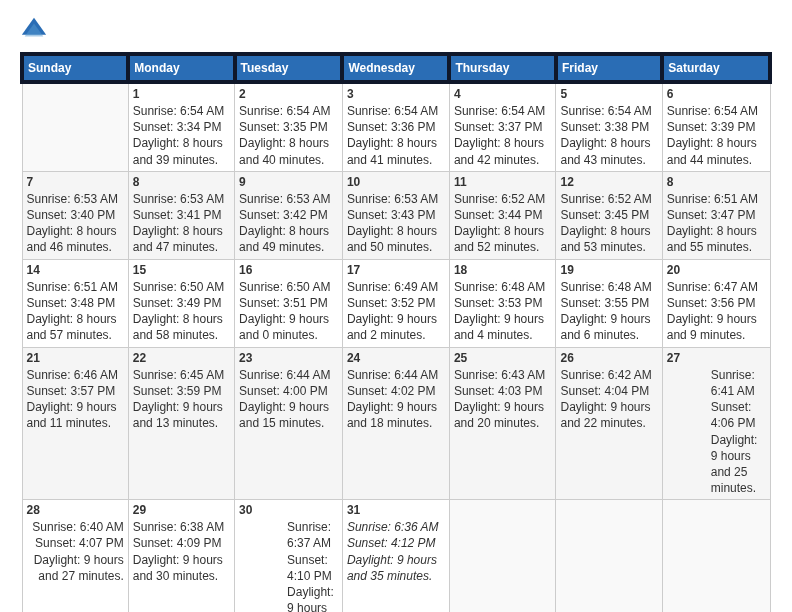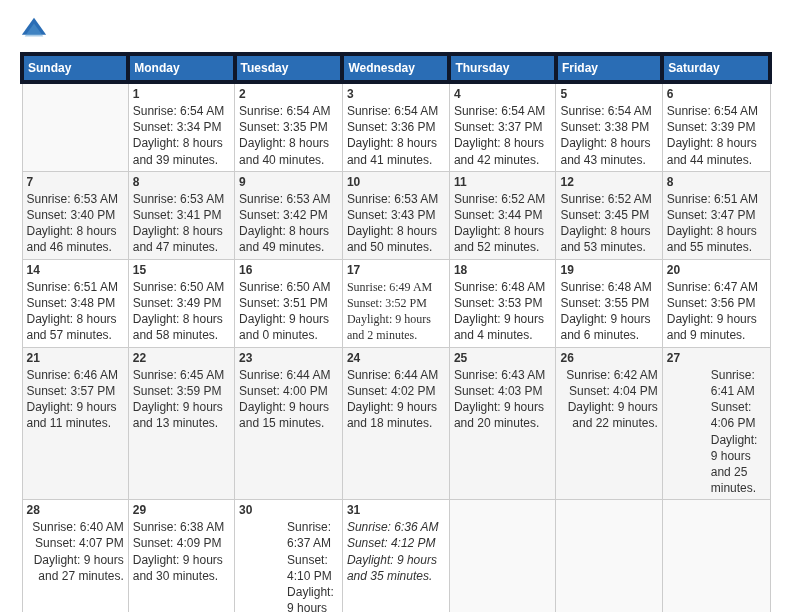--- a/index.html
+++ b/index.html
@@ -252,21 +252,21 @@
           </td>
           <td>
             <span class="day-num">16</span>
             <div class="day-info" style="white-space: pre-line;">Sunrise: 6:50 AM
 Sunset: 3:51 PM
 Daylight: 9 hours
 and 0 minutes.</div>
           </td>
           <td>
             <span class="day-num">17</span>
-            <div class="day-info" style="white-space: pre-line; font-family: Liberation Serif, serif;">Sunrise: 6:49 AM
+            <div class="day-info" style="white-space: pre-line;">Sunrise: 6:49 AM
 Sunset: 3:52 PM
 Daylight: 9 hours
 and 2 minutes.</div>
           </td>
           <td>
             <span class="day-num">18</span>
             <div class="day-info" style="white-space: pre-line;">Sunrise: 6:48 AM
 Sunset: 3:53 PM
 Daylight: 9 hours
 and 4 minutes.</div>
@@ -317,21 +317,21 @@
           </td>
           <td>
             <span class="day-num">25</span>
             <div class="day-info" style="white-space: pre-line;">Sunrise: 6:43 AM
 Sunset: 4:03 PM
 Daylight: 9 hours
 and 20 minutes.</div>
           </td>
           <td>
             <span class="day-num">26</span>
-            <div class="day-info" style="white-space: pre-line; text-align: right;">Sunrise: 6:42 AM
+            <div class="day-info" style="white-space: pre-line;">Sunrise: 6:42 AM
 Sunset: 4:04 PM
 Daylight: 9 hours
 and 22 minutes.</div>
           </td>
           <td>
             <span class="day-num">27</span>
             <div class="day-info" style="white-space: pre-line; margin-left: 44px;">Sunrise: 6:41 AM
 Sunset: 4:06 PM
 Daylight: 9 hours
 and 25 minutes.</div>

